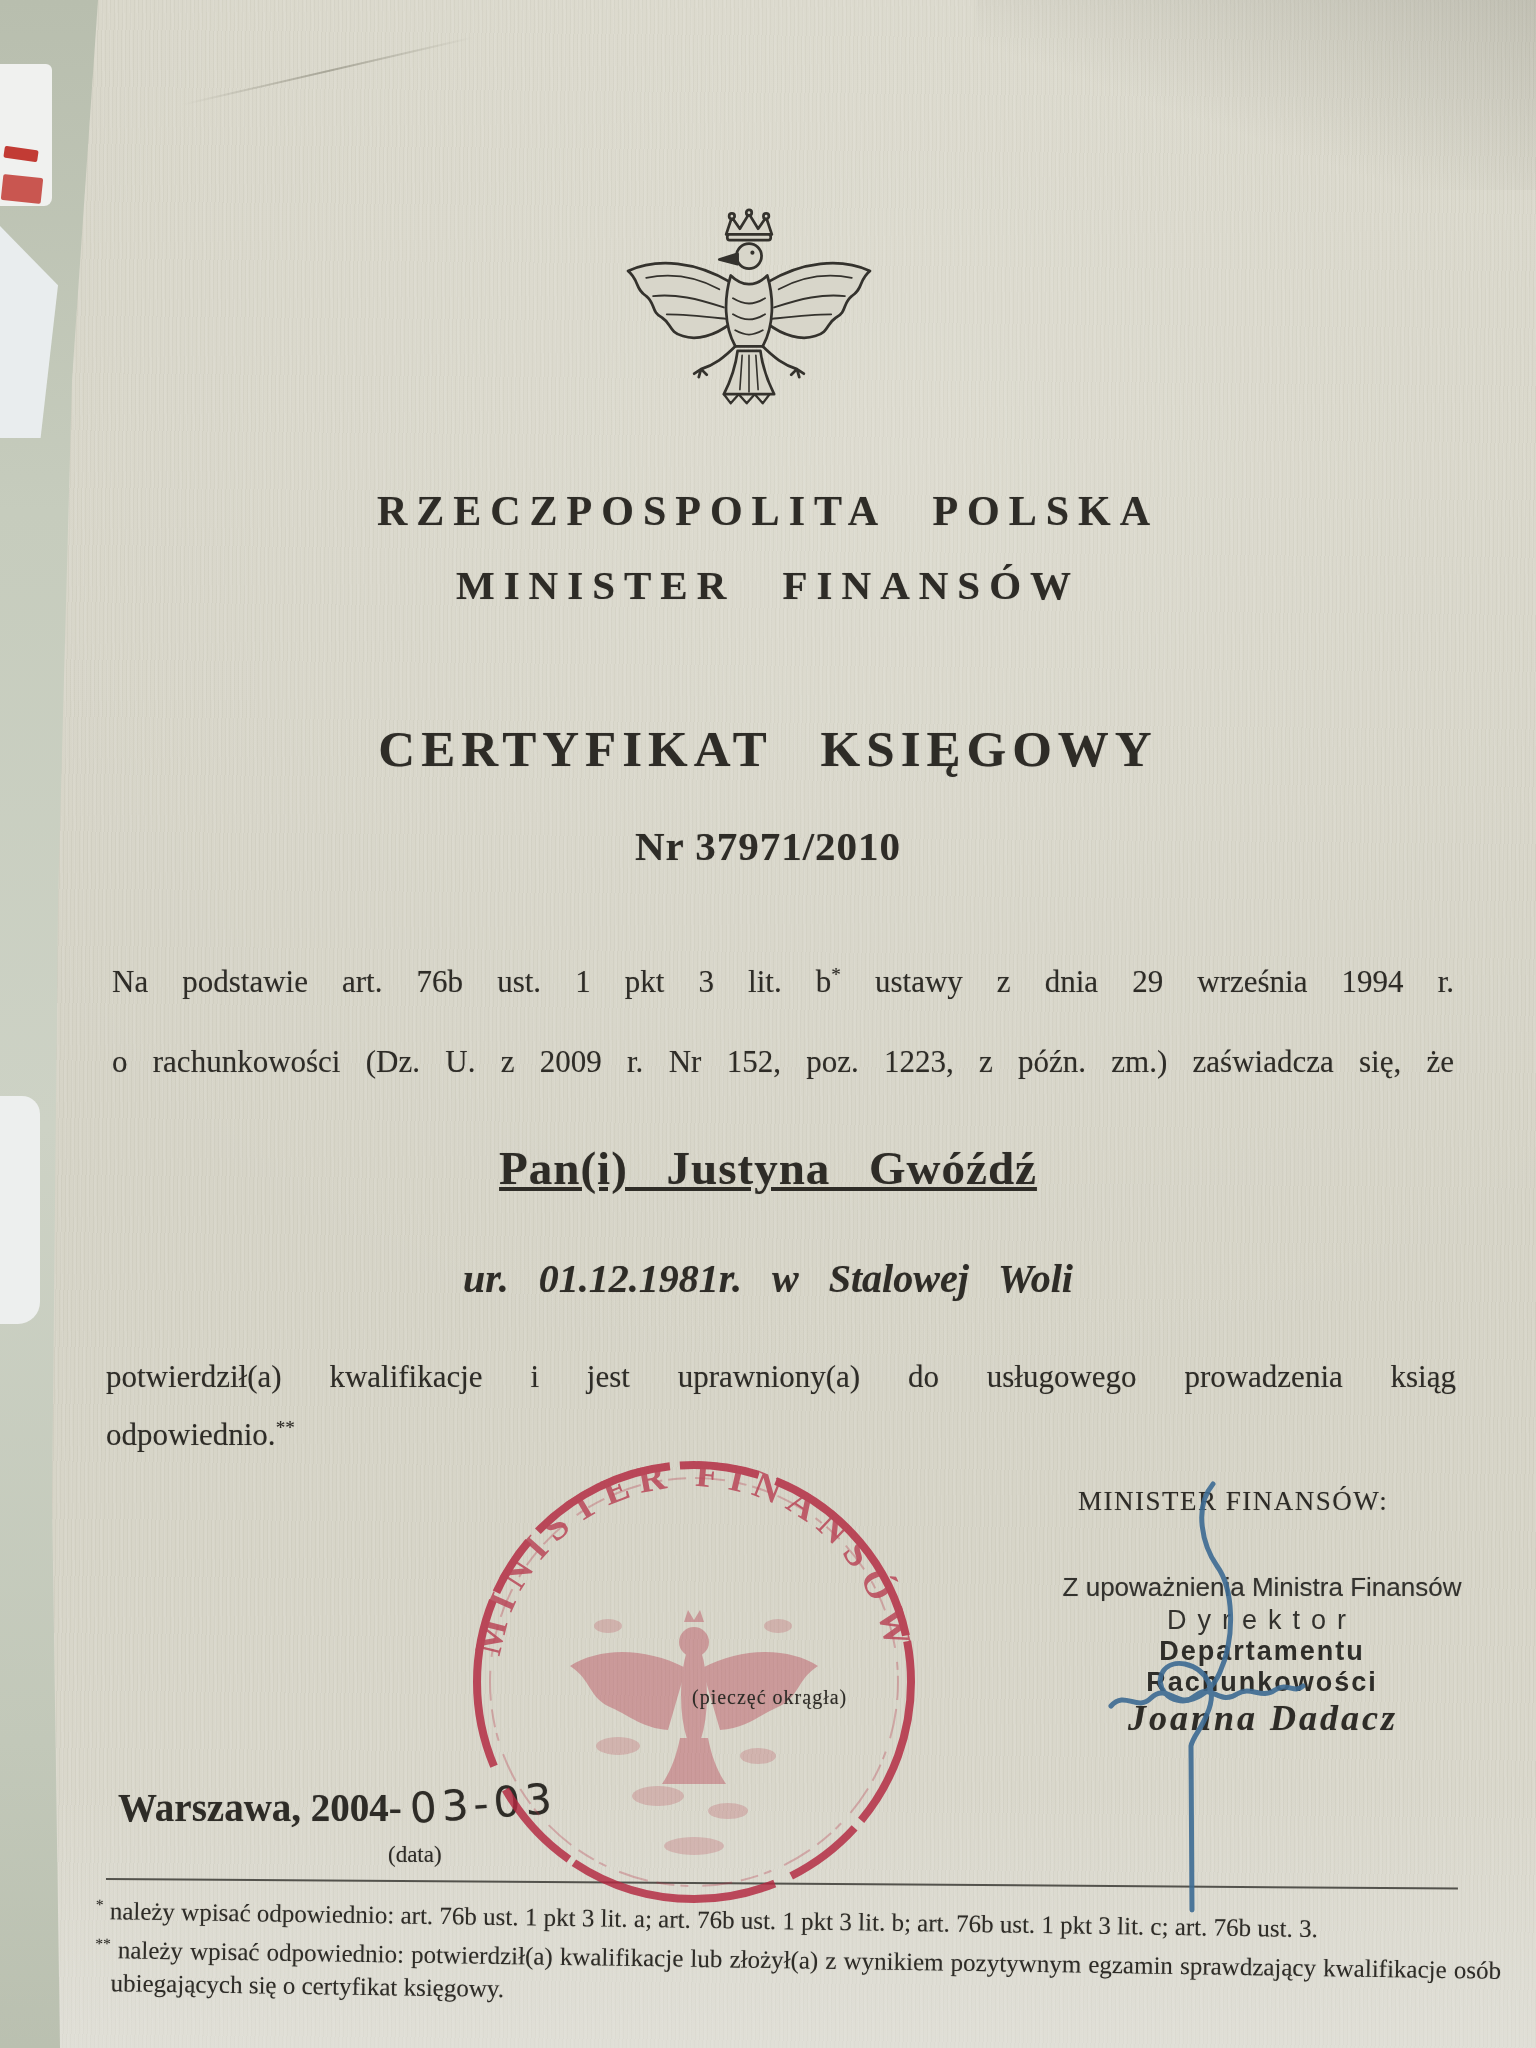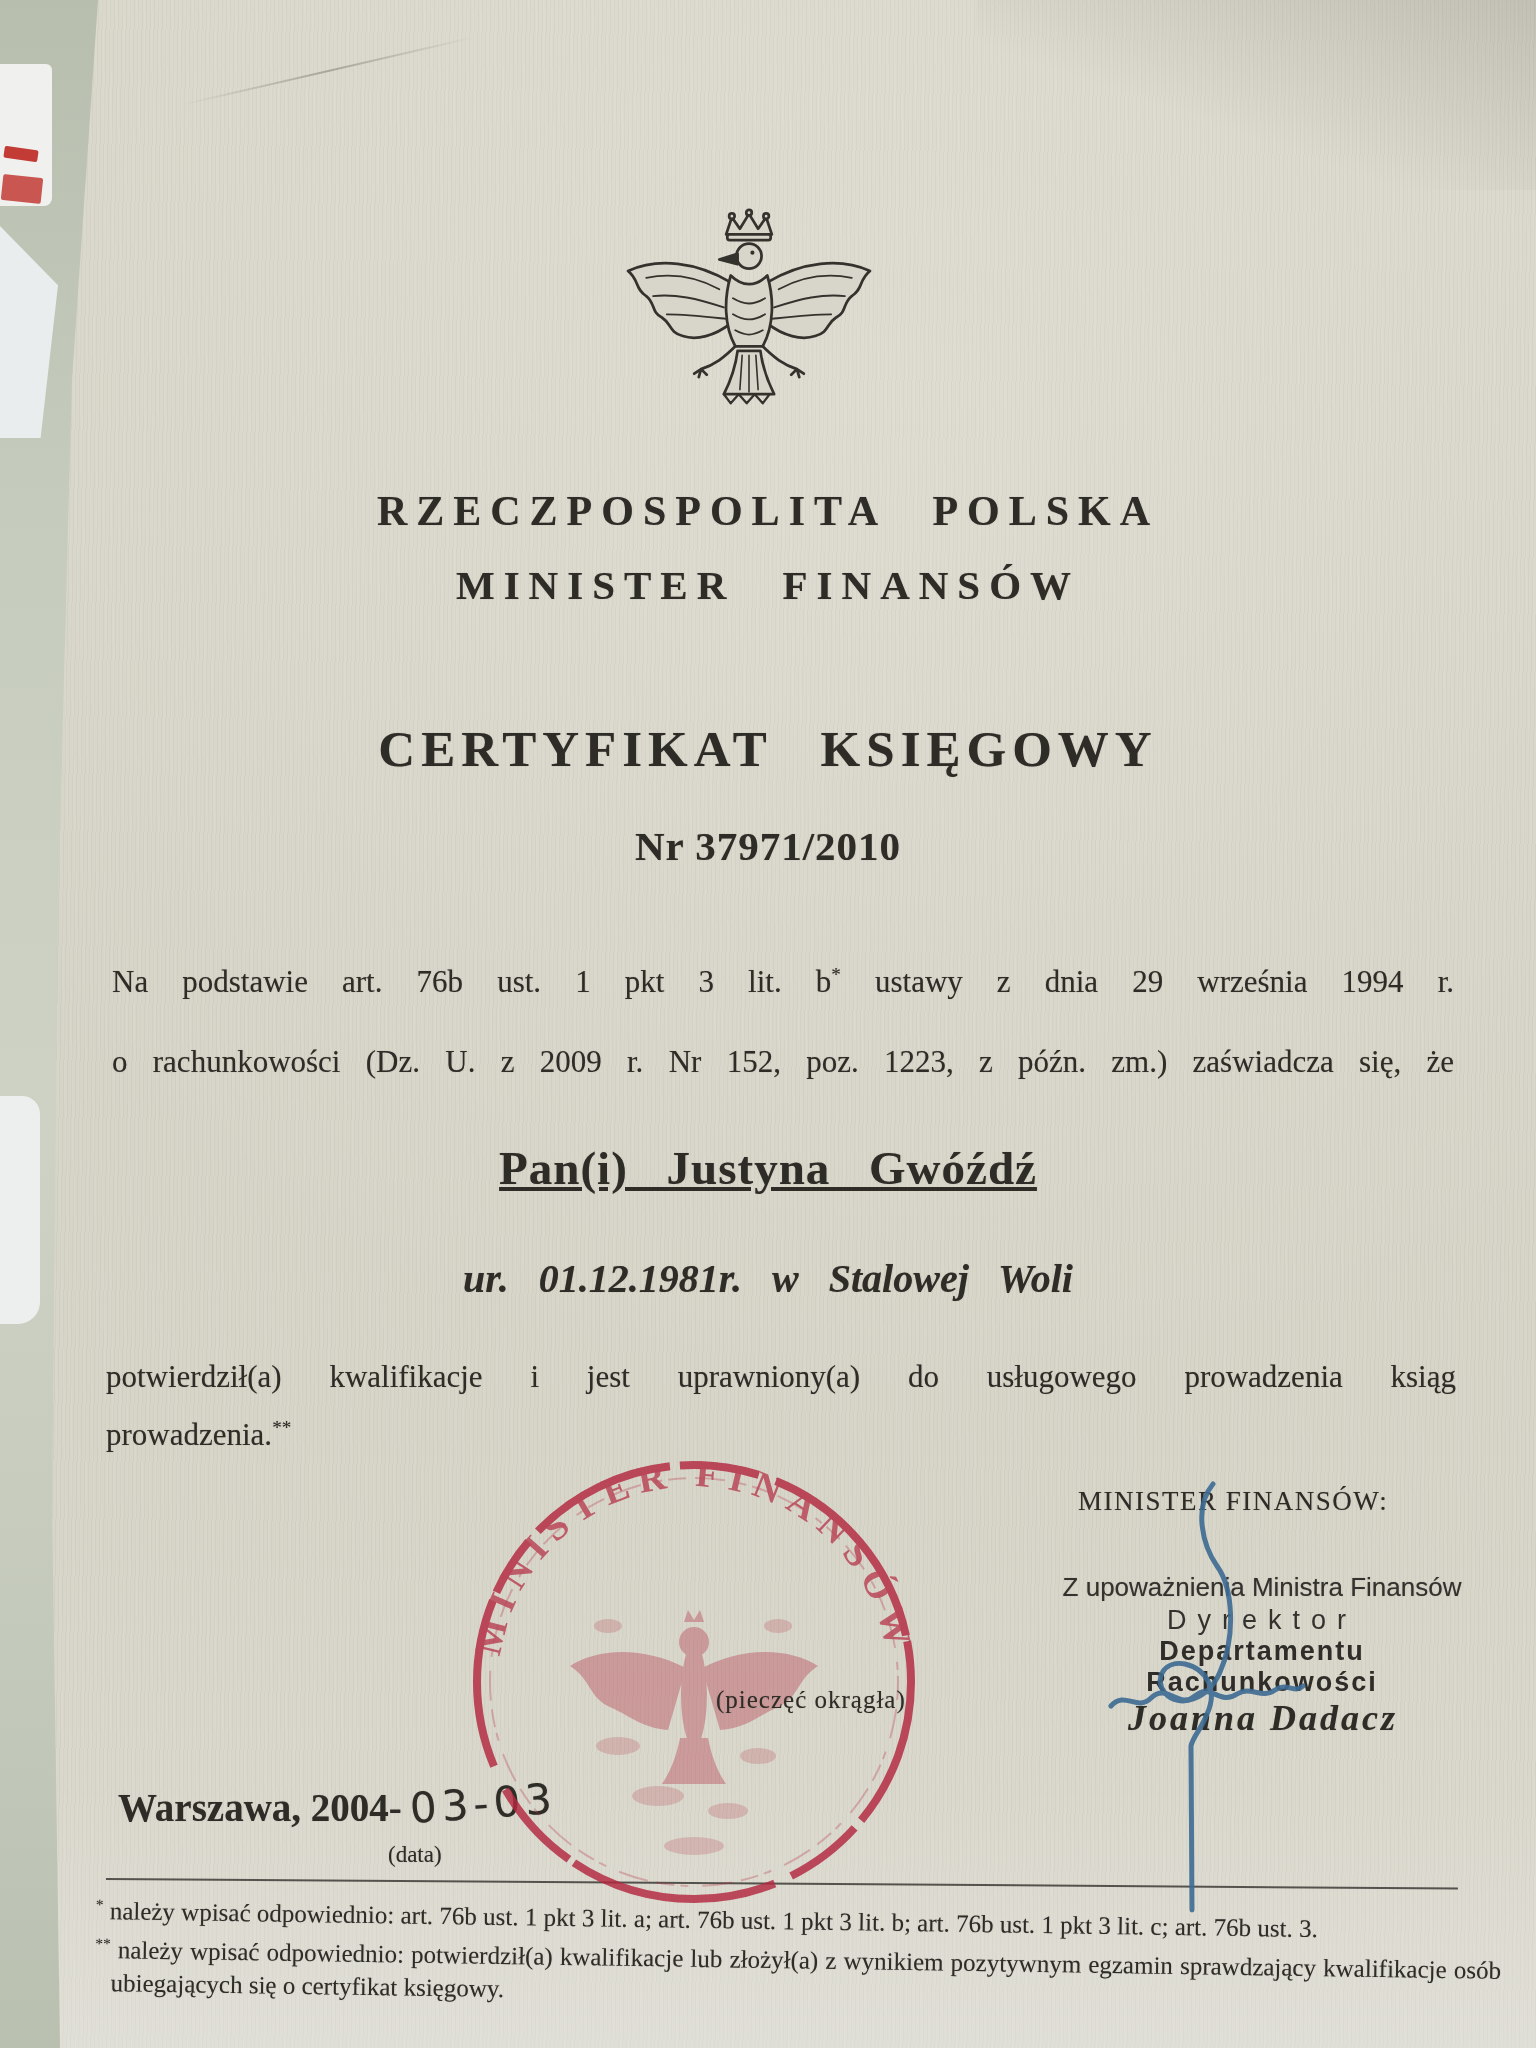--- a/index.html
+++ b/index.html
@@ -48,21 +48,21 @@
   .stmt{left:106px;width:1350px;font-size:31px;}
   .stmt1{top:1359px;text-align:justify;text-align-last:justify;}
   .stmt2{top:1417px;}
   sup{font-size:.62em;vertical-align:super;line-height:0;}
   .minister-heading{top:1486px;left:1078px;font-size:27px;letter-spacing:1.5px;}
   .auth-block{position:absolute;left:1058px;top:1572px;width:408px;text-align:center;}
   .auth-line{position:relative;font-family:"Liberation Sans",sans-serif;font-size:26px;color:#33322e;text-shadow:0 0 1px rgba(40,40,36,.4);}
   .role1{position:relative;font-family:"Liberation Sans",sans-serif;font-size:27px;letter-spacing:11px;margin-top:2px;color:#33322e;}
   .role2{position:relative;font-family:"Liberation Sans",sans-serif;font-size:27px;font-weight:700;letter-spacing:2px;color:#2e2d29;}
   .signer{top:1697px;left:1128px;font-size:36px;font-style:italic;font-weight:700;letter-spacing:3px;text-align:center;}
-  .stamp-caption{top:1686px;left:716px;font-size:25px;letter-spacing:1px;z-index:5;}
+  .stamp-caption{top:1686px;left:692px;font-size:20px;letter-spacing:1px;z-index:5;}
   .dateline{top:1782px;left:118px;font-size:39px;font-weight:700;white-space:nowrap;}
   .handwritten{display:inline-block;font-family:"DejaVu Sans",sans-serif;font-weight:400;font-size:42px;letter-spacing:5px;transform:rotate(-4deg) translateY(-3px);margin-left:8px;}
   .datelabel{top:1842px;left:352px;font-size:23px;margin-left:36px;}
   .divider{position:absolute;top:1878px;left:106px;width:1352px;height:2px;background:#53524c;transform:rotate(0.4deg);transform-origin:0 0;}
   .footnotes{position:absolute;left:96px;top:1894px;width:1406px;transform:rotate(0.85deg);transform-origin:0 0;
     font-size:25px;line-height:33px;color:#2e2c27;text-shadow:0 0 1px rgba(46,44,39,.3);}
   .footnote{text-indent:-16px;padding-left:16px;text-align:justify;margin:0 0 6px 0;}
   
   .emblem{position:absolute;left:612px;top:206px;width:274px;height:276px;}
   .stamp{position:absolute;left:458px;top:1446px;width:472px;height:472px;z-index:4;}
@@ -123,21 +123,21 @@
   <span>Na podstawie art. 76b ust. 1 pkt 3 lit. b</span><sup>*</sup>
   <span>ustawy z dnia 29 września 1994 r.</span>
 </div>
 <div class="tx legal legal2">o rachunkowości (Dz. U. z 2009 r. Nr 152, poz. 1223, z późn. zm.) zaświadcza się, że</div>
 
 <div class="tx centered holder">Pan(i) Justyna Gwóźdź</div>
 <div class="tx centered birth">ur. 01.12.1981r. w Stalowej Woli</div>
 
 <div class="tx stmt stmt1">potwierdził(a) kwalifikacje i jest uprawniony(a) do usługowego prowadzenia ksiąg</div>
 <div class="tx stmt stmt2">
-  <span>prowadzenia.</span><sup>**</sup>
+  <span>odpowiednio.</span><sup>**</sup>
 </div>
 
 <div class="tx minister-heading">MINISTER FINANSÓW:</div>
 <div class="auth-block">
   <div class="auth-line">Z upoważnienia Ministra Finansów</div>
   <div class="role1">Dyrektor</div>
   <div class="role2">Departamentu Rachunkowości</div>
 </div>
 <div class="tx signer">Joanna Dadacz</div>
 

